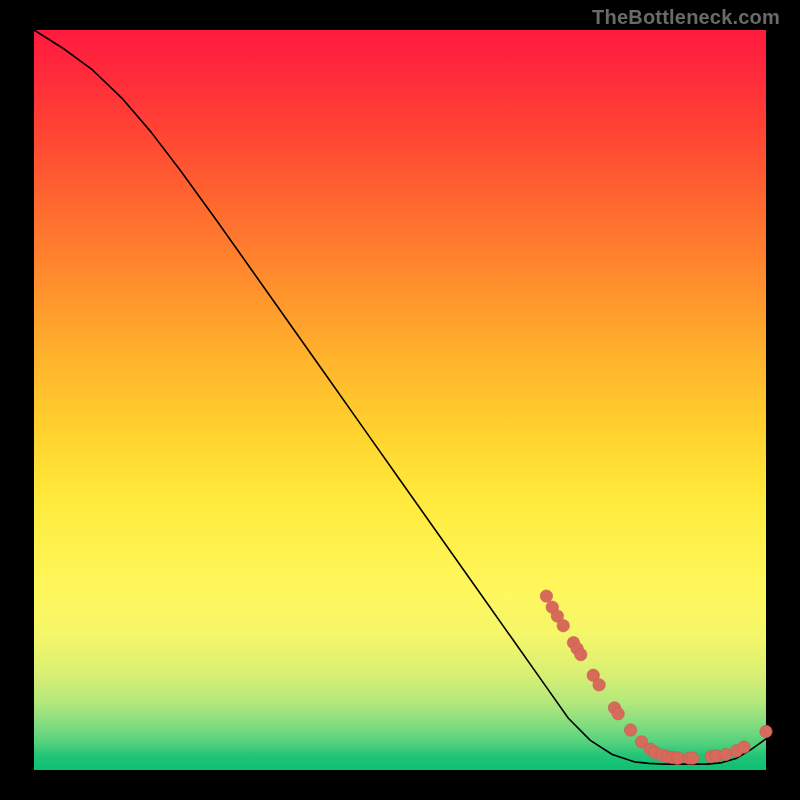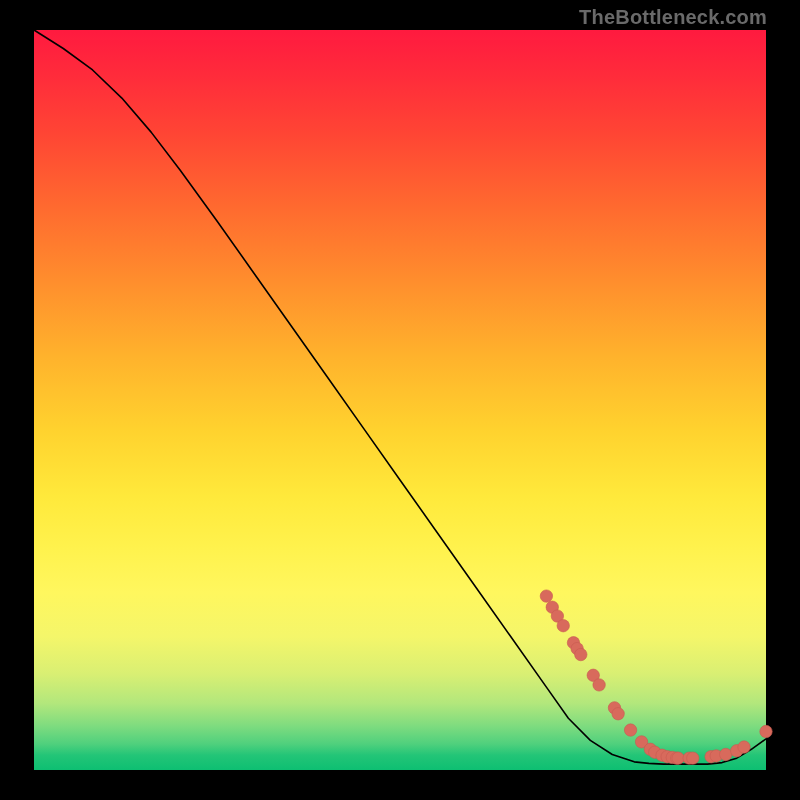--- a/index.html
+++ b/index.html
@@ -39,21 +39,21 @@
       #b2e77c 91%,
       #7fdc7f 94%,
       #4fd07d 96.5%,
       #23c577 98%,
       #0dbf72 100%
     );
   }
   .watermark {
     position: absolute;
     top: 6px;
-    right: 33px;
+    right: 20px;
     font-family: Arial, Helvetica, sans-serif;
     font-size: 20px;
     font-weight: 600;
     color: #6a6a6a;
     letter-spacing: 0.2px;
   }
   svg.curve {
     position: absolute;
     left: 0;
     top: 0;

